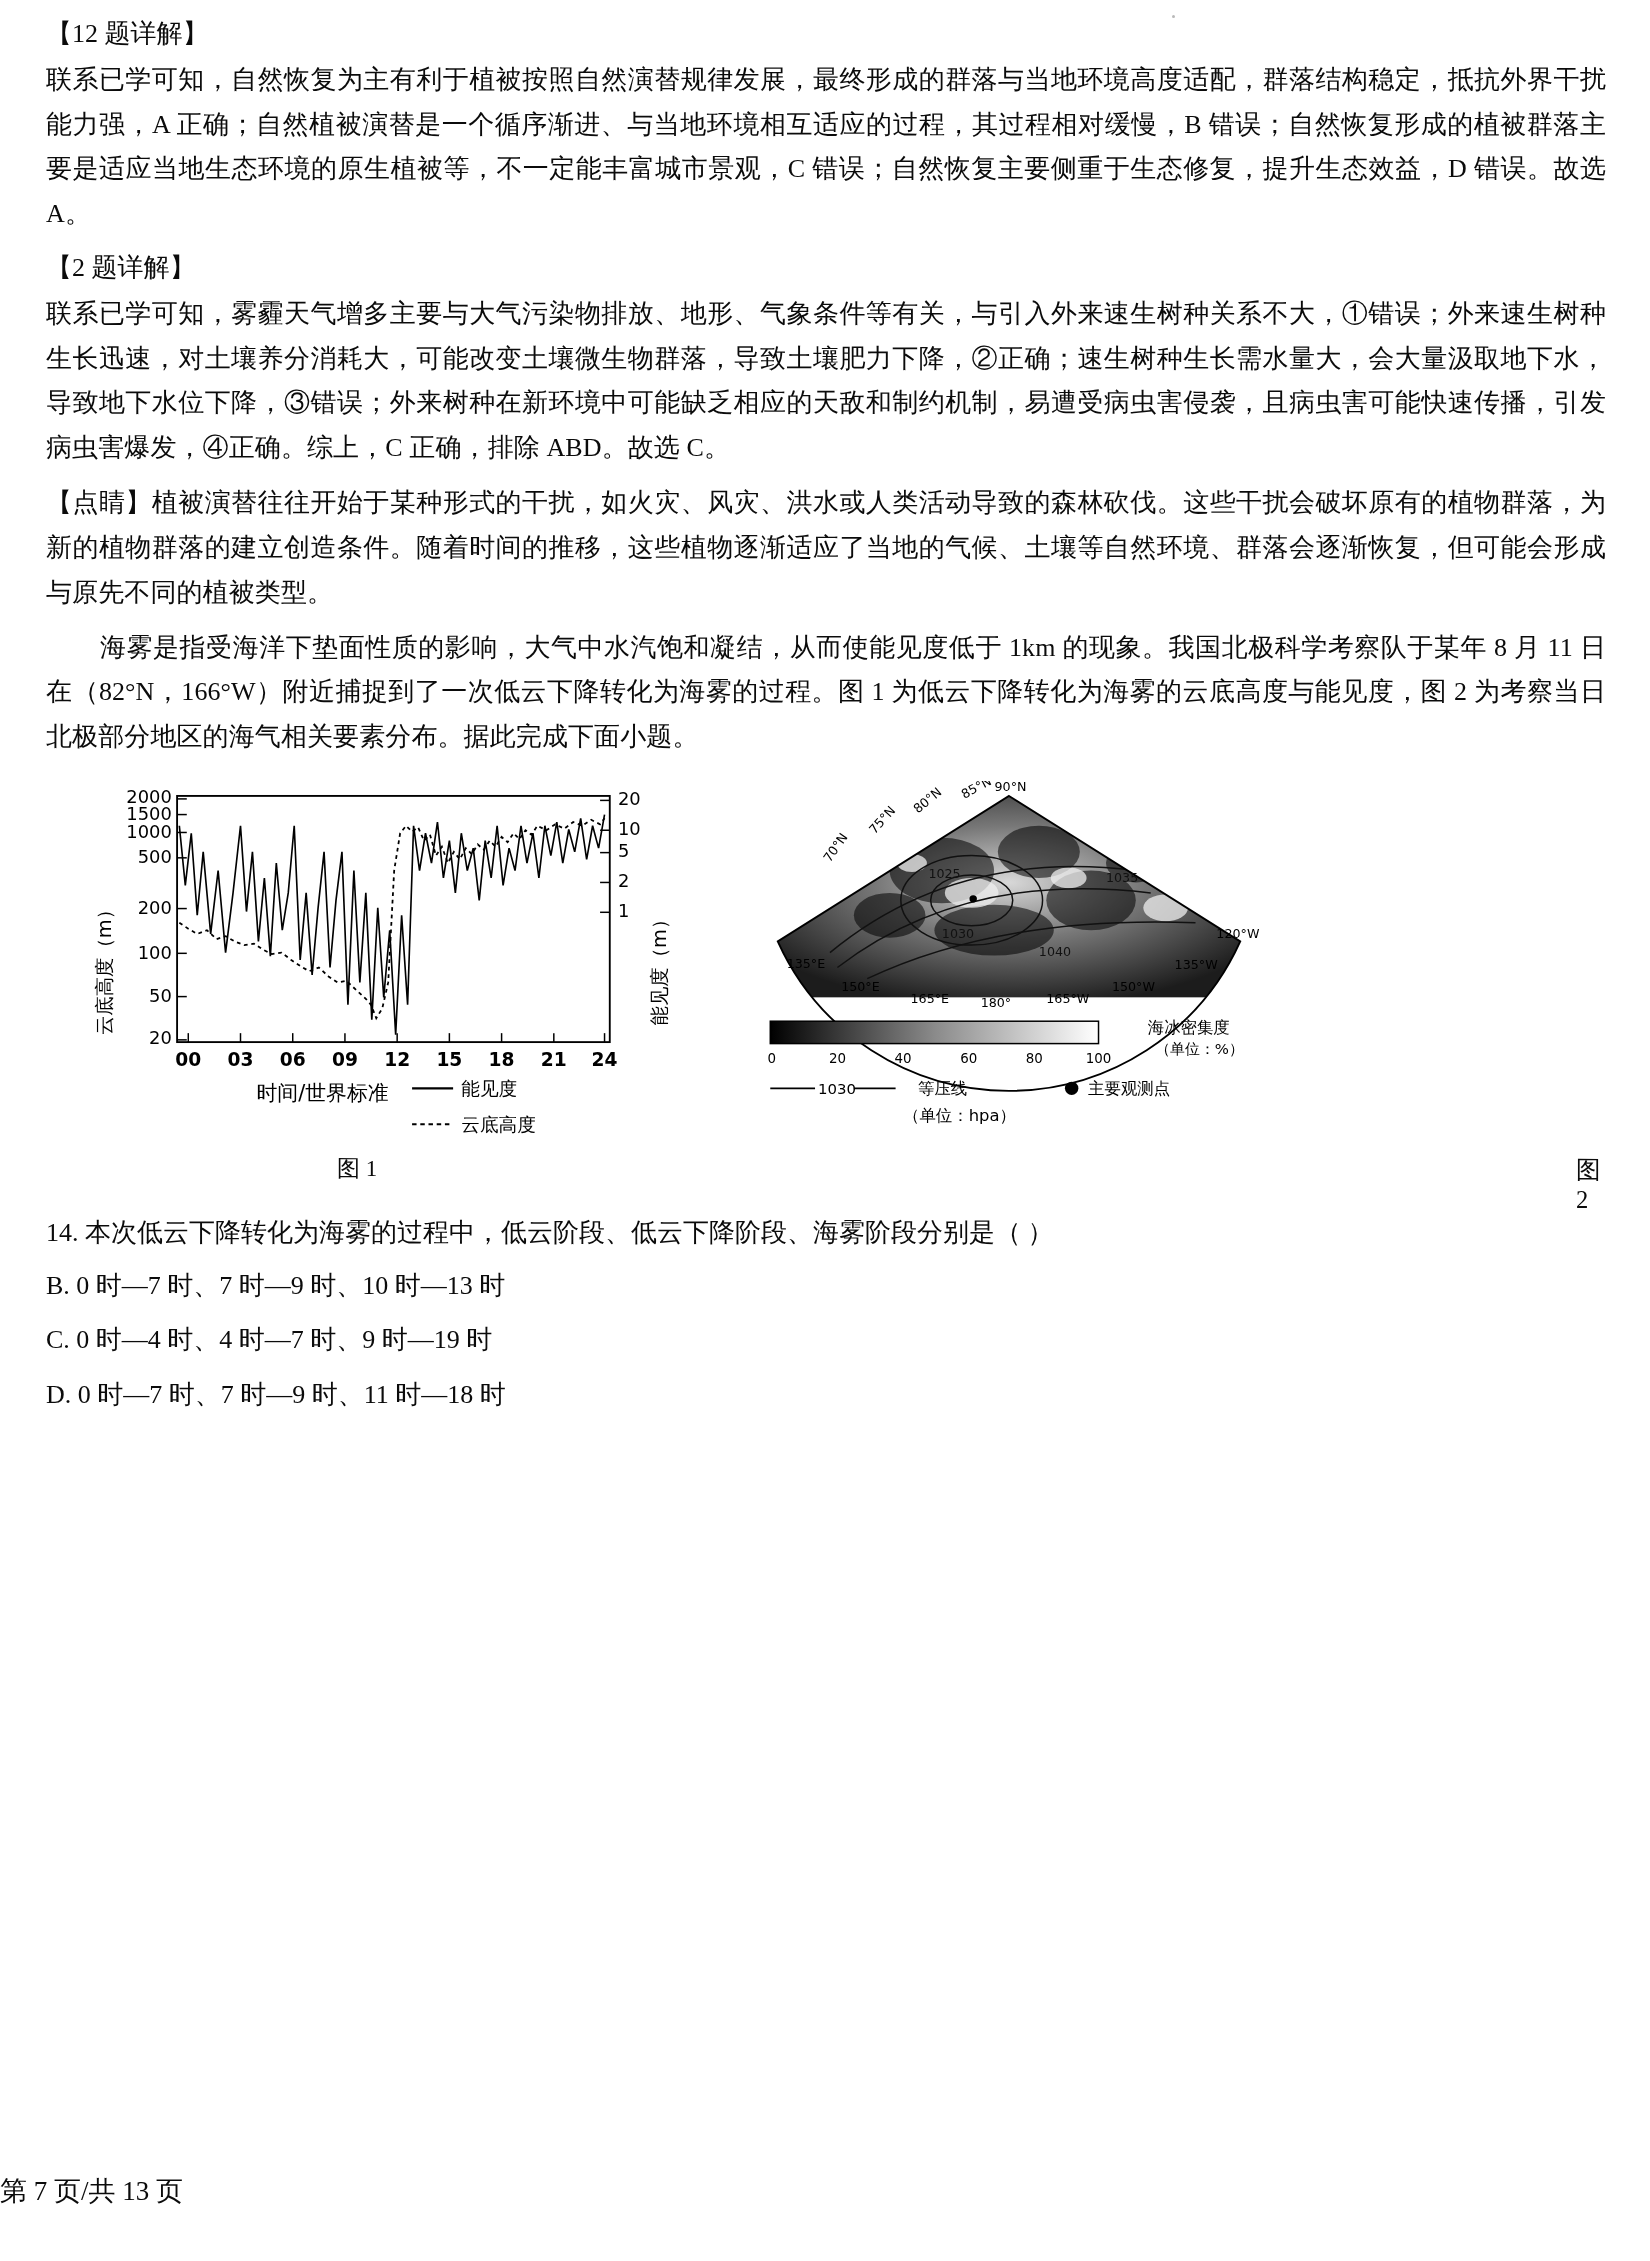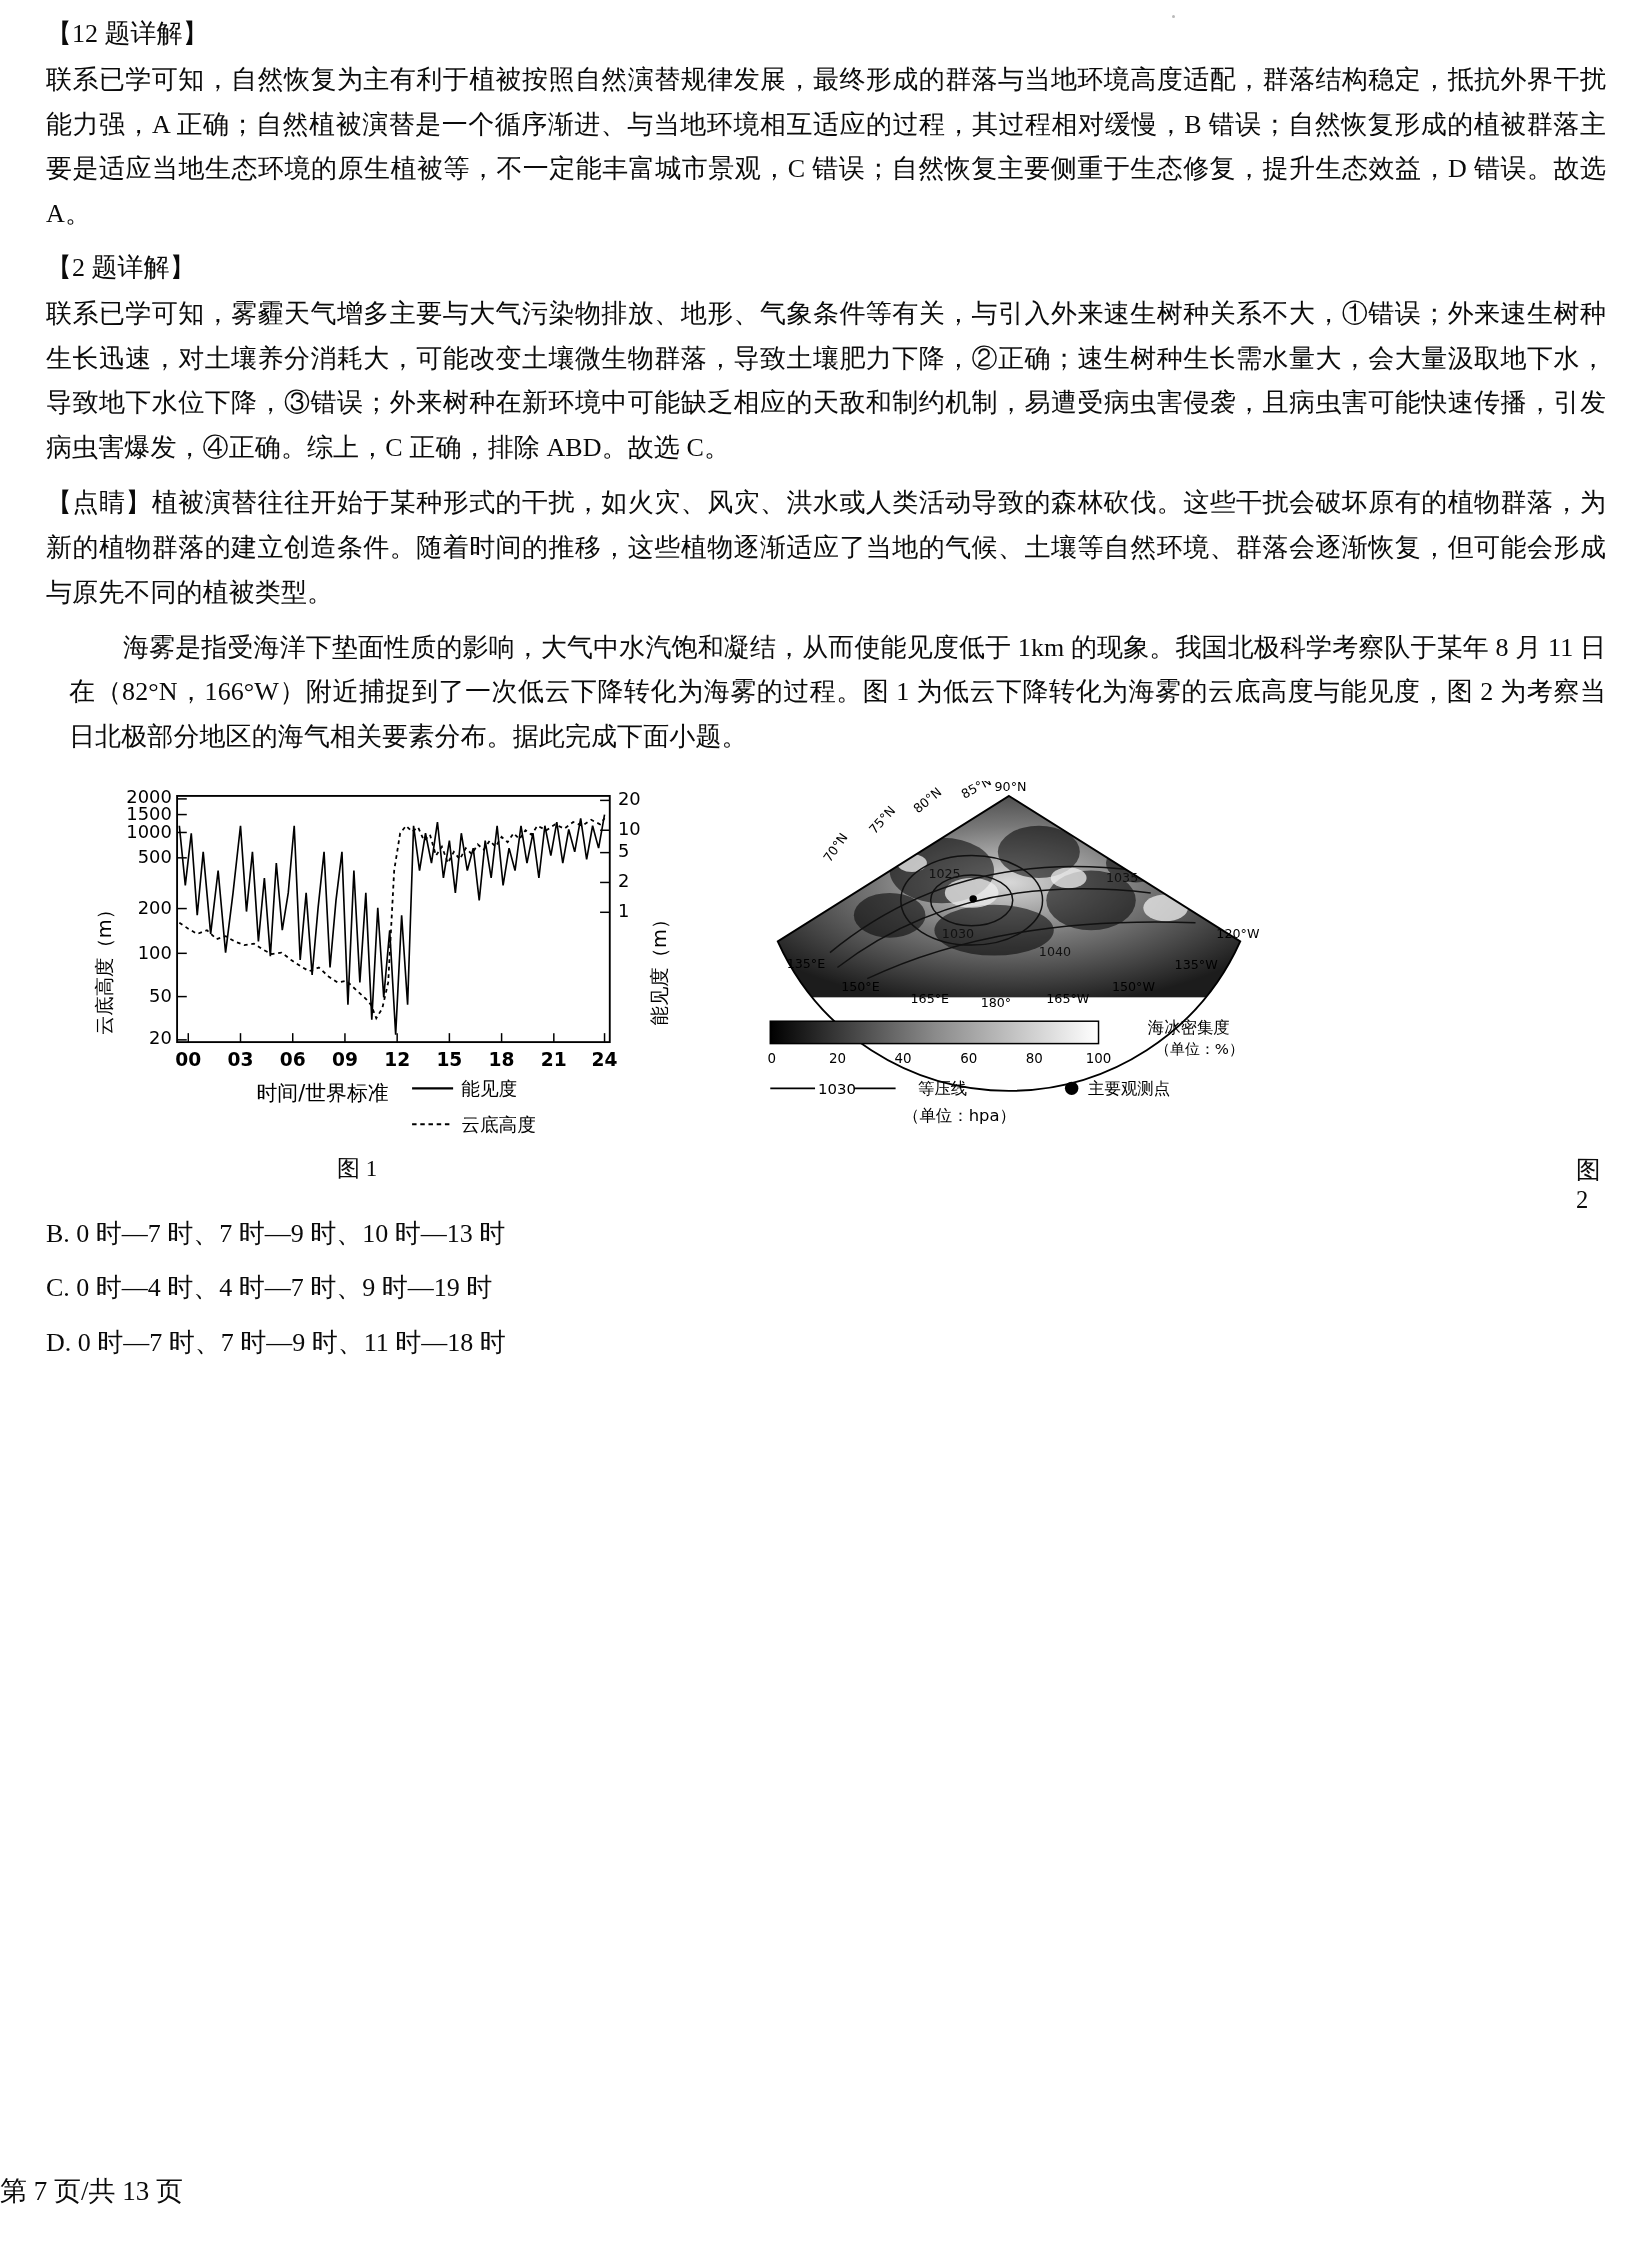--- a/index.html
+++ b/index.html
@@ -29,21 +29,21 @@
     width: 1560px;
   }
   .para {
     font-size: 26px;
     line-height: 1.72;
     text-align: justify;
     text-justify: inter-ideograph;
     margin: 0 0 9px 0;
     letter-spacing: 0.1px;
   }
-  .para.indent { text-indent: 54px; margin-left: 23px; }
+  .para.indent { text-indent: 54px; }
   .heading {
     font-size: 26px;
     line-height: 1.6;
     margin: 0 0 3px 0;
     font-weight: normal;
   }
   .section { margin-bottom: 10.4px; }
 
   
   .figures {
@@ -294,20 +294,21 @@
             <circle cx="474" cy="412" r="9" fill="#000"></circle>
             <text x="496" y="420">主要观测点</text>
           </g>
         </svg>
         <div class="fig2-caption">图 2</div>
       </div>
 
     </div>
 
     <div class="qlist">
+      <p class="question">14. 本次低云下降转化为海雾的过程中，低云阶段、低云下降阶段、海雾阶段分别是（     ）</p>
       <p class="option">B. 0 时—7 时、7 时—9 时、10 时—13 时</p>
       <p class="option">C. 0 时—4 时、4 时—7 时、9 时—19 时</p>
       <p class="option">D. 0 时—7 时、7 时—9 时、11 时—18 时</p>
     </div>
 
   </div>
 
   <div class="footer">第 7 页/共 13 页</div>
 </div>
 

